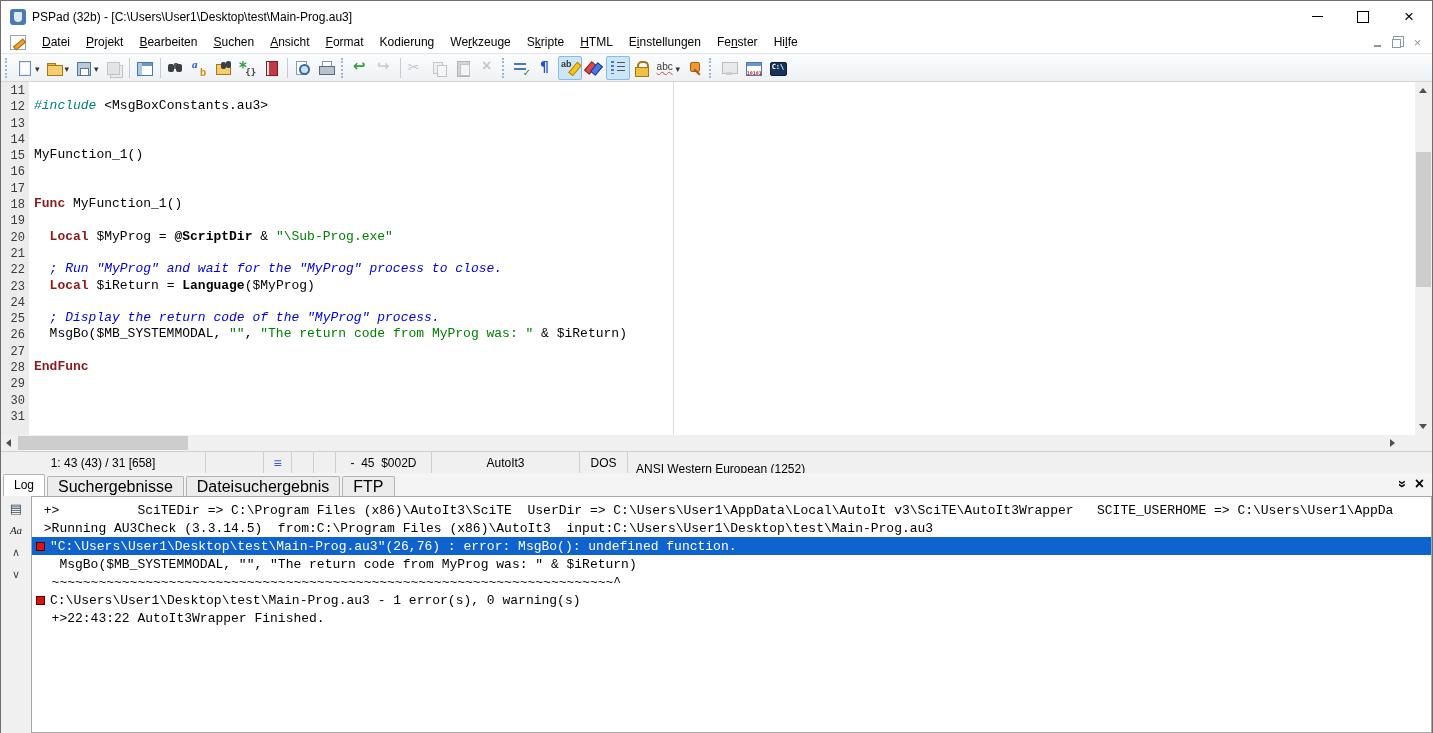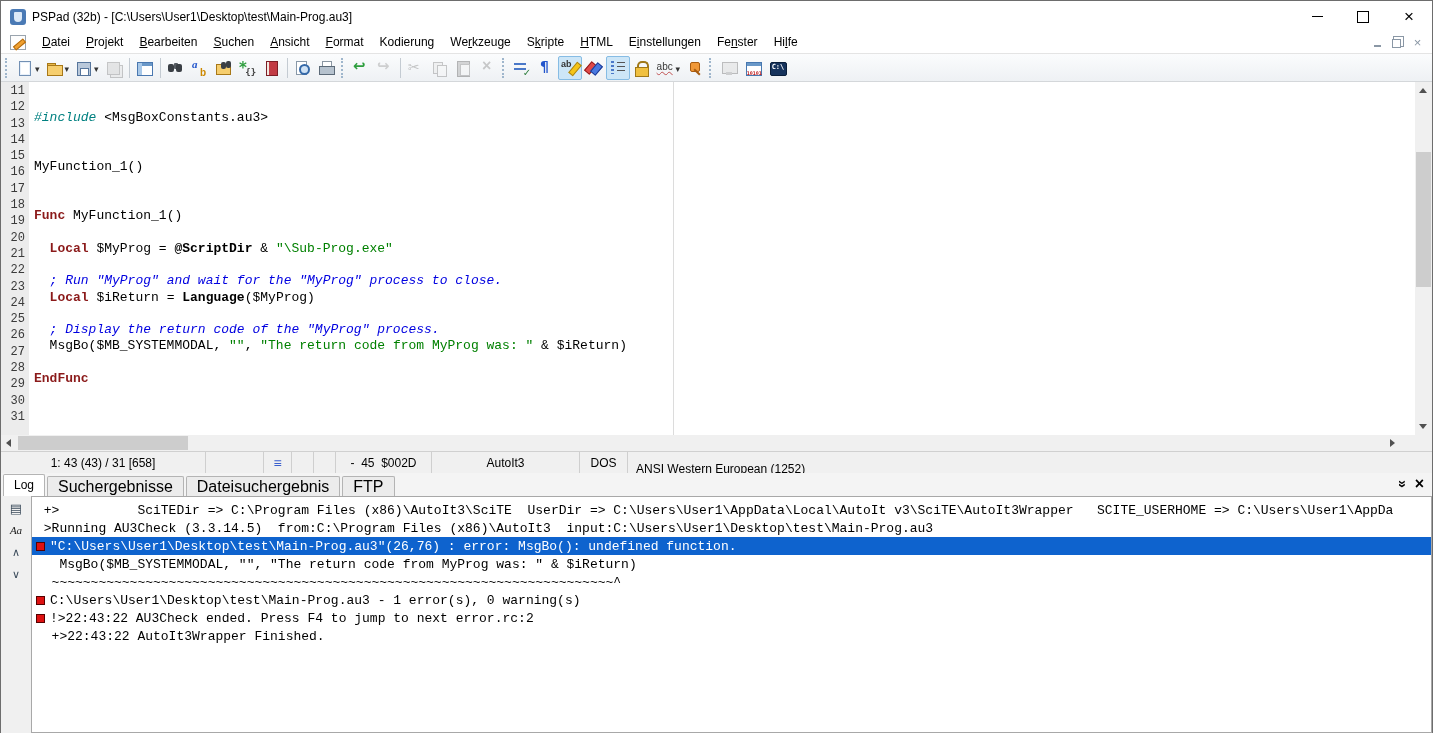--- a/index.html
+++ b/index.html
@@ -89,21 +89,21 @@
   .i-hex::after { content:"10101"; position:absolute; left:2px; bottom:0px; font:bold 5px "DejaVu Sans Mono",monospace; color:#c02020; }
   .i-console::before { content:""; position:absolute; left:1px; top:2px; width:15px; height:12px; background:#16335c; border:1px solid #091e3a; border-radius:2px; }
   .i-console::after { content:"C:\\"; position:absolute; left:3px; top:3px; font:bold 7px "DejaVu Sans Mono",monospace; color:#fff; }
 
   
   .editor { position:absolute; left:0; top:81px; width:1416px; height:353px; background:#fff; overflow:hidden; }
   .gutter { position:absolute; left:0; top:0; width:28px; height:100%; background:#ececec; }
   .gutter .ln { height:16.3px; line-height:16.3px; text-align:right; padding-right:4px; font:12px "Liberation Mono",monospace; color:#3a3a3a; }
   .codearea { position:absolute; left:33px; top:0; right:0; height:100%; }
   .code-line { height:16.3px; line-height:16.3px; white-space:pre; font:13px "Liberation Mono",monospace; color:#000; }
-  .codearea { padding-top:12px; }
+  .codearea { padding-top:0; }
   .gutter-inner { padding-top:2px; }
   .seg-p { color:#000; }
   .seg-k { color:#8b1a1a; font-weight:bold; }
   .seg-b { color:#000000; font-weight:bold; }
   .seg-s { color:#008000; }
   .seg-c { color:#0000e0; font-style:italic; }
   .seg-d { color:#008080; font-style:italic; }
   .margin-line { position:absolute; left:672px; top:0; width:1px; height:100%; background:#dcdcdc; }
 
   
@@ -383,18 +383,17 @@
       <div class="lg-btn g-up"></div>
       <div class="lg-btn g-dn"></div>
     </div>
     <div class="log-content" id="log">
         <div class="log-line"><span class="log-text"> +&gt;          SciTEDir =&gt; C:\Program Files (x86)\AutoIt3\SciTE  UserDir =&gt; C:\Users\User1\AppData\Local\AutoIt v3\SciTE\AutoIt3Wrapper   SCITE_USERHOME =&gt; C:\Users\User1\AppDa</span></div>
         <div class="log-line"><span class="log-text"> &gt;Running AU3Check (3.3.14.5)  from:C:\Program Files (x86)\AutoIt3  input:C:\Users\User1\Desktop\test\Main-Prog.au3</span></div>
         <div class="log-line selected"><span class="bullet"></span><span class="log-text">"C:\Users\User1\Desktop\test\Main-Prog.au3"(26,76) : error: MsgBo(): undefined function.</span></div>
         <div class="log-line"><span class="log-text">   MsgBo($MB_SYSTEMMODAL, "", "The return code from MyProg was: " &amp; $iReturn)</span></div>
         <div class="log-line"><span class="log-text">  ~~~~~~~~~~~~~~~~~~~~~~~~~~~~~~~~~~~~~~~~~~~~~~~~~~~~~~~~~~~~~~~~~~~~~~~~^</span></div>
         <div class="log-line"><span class="bullet"></span><span class="log-text">C:\Users\User1\Desktop\test\Main-Prog.au3 - 1 error(s), 0 warning(s)</span></div>
-        <div class="log-line"><span class="bullet"></span><span class="log-text">!&gt;22:43:22 AU3Check ended. Press F4 to jump to next error.rc:2</span></div>
         <div class="log-line"><span class="log-text">  +&gt;22:43:22 AutoIt3Wrapper Finished.</span></div>
       </div>
   </div>
 
 </div>
 
 </body></html>

